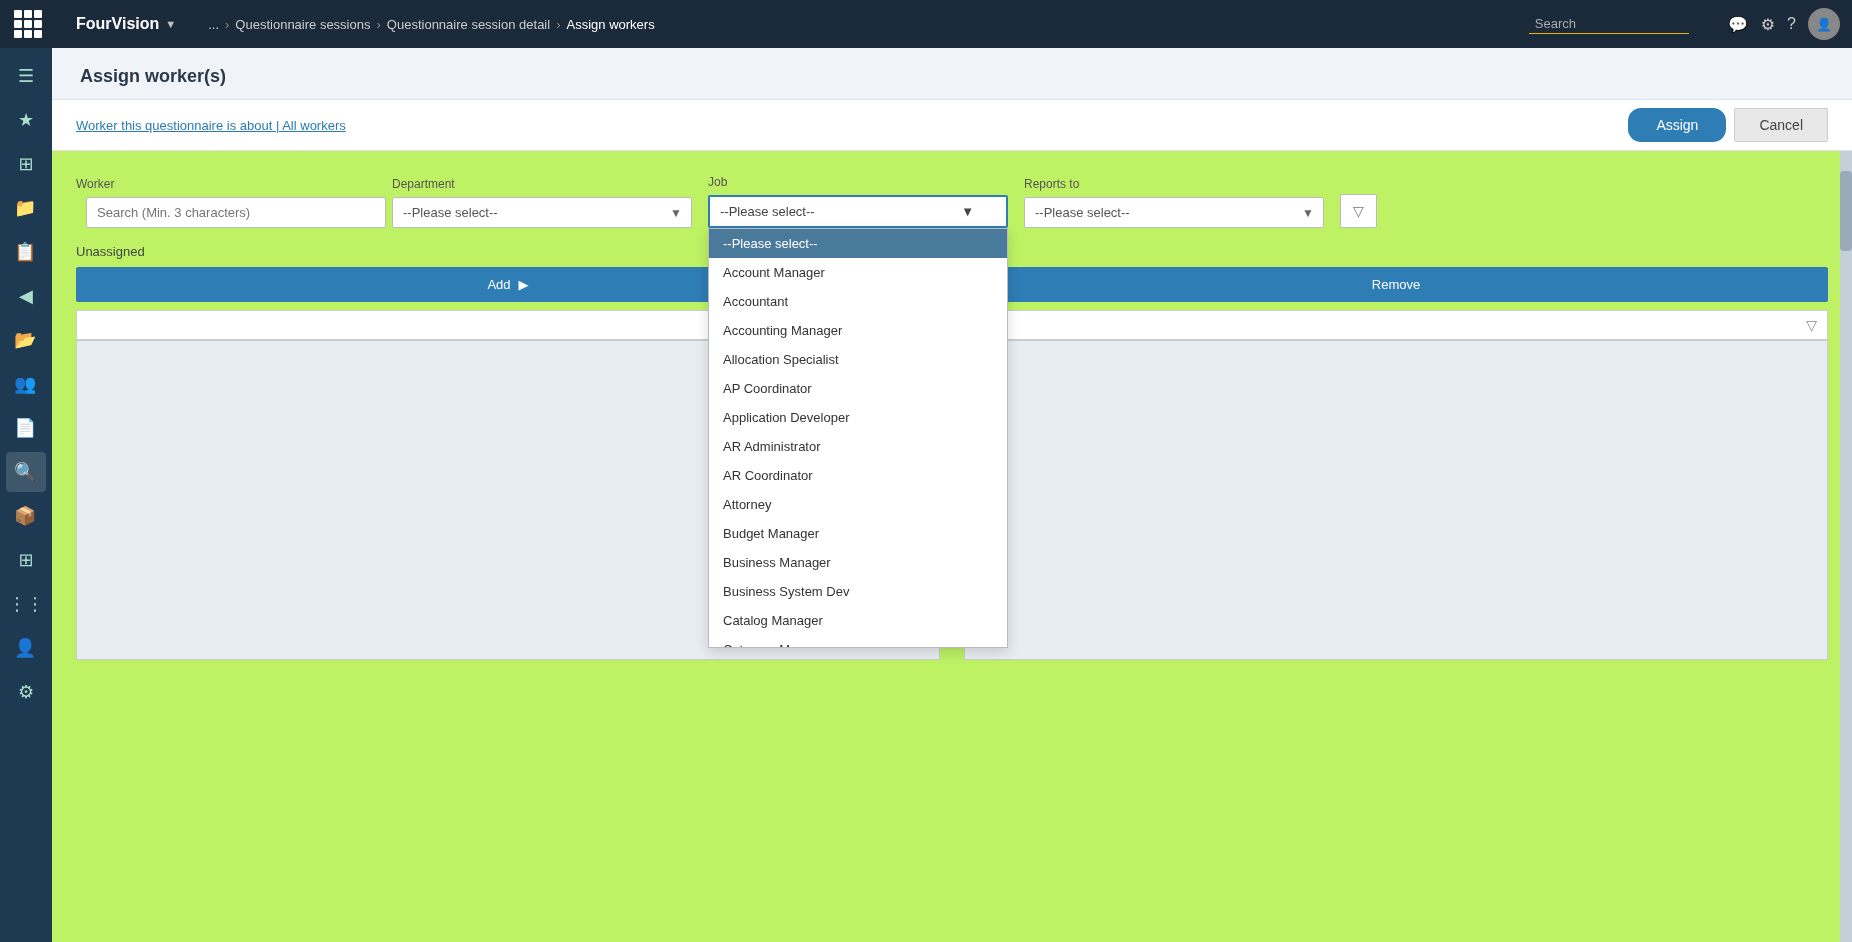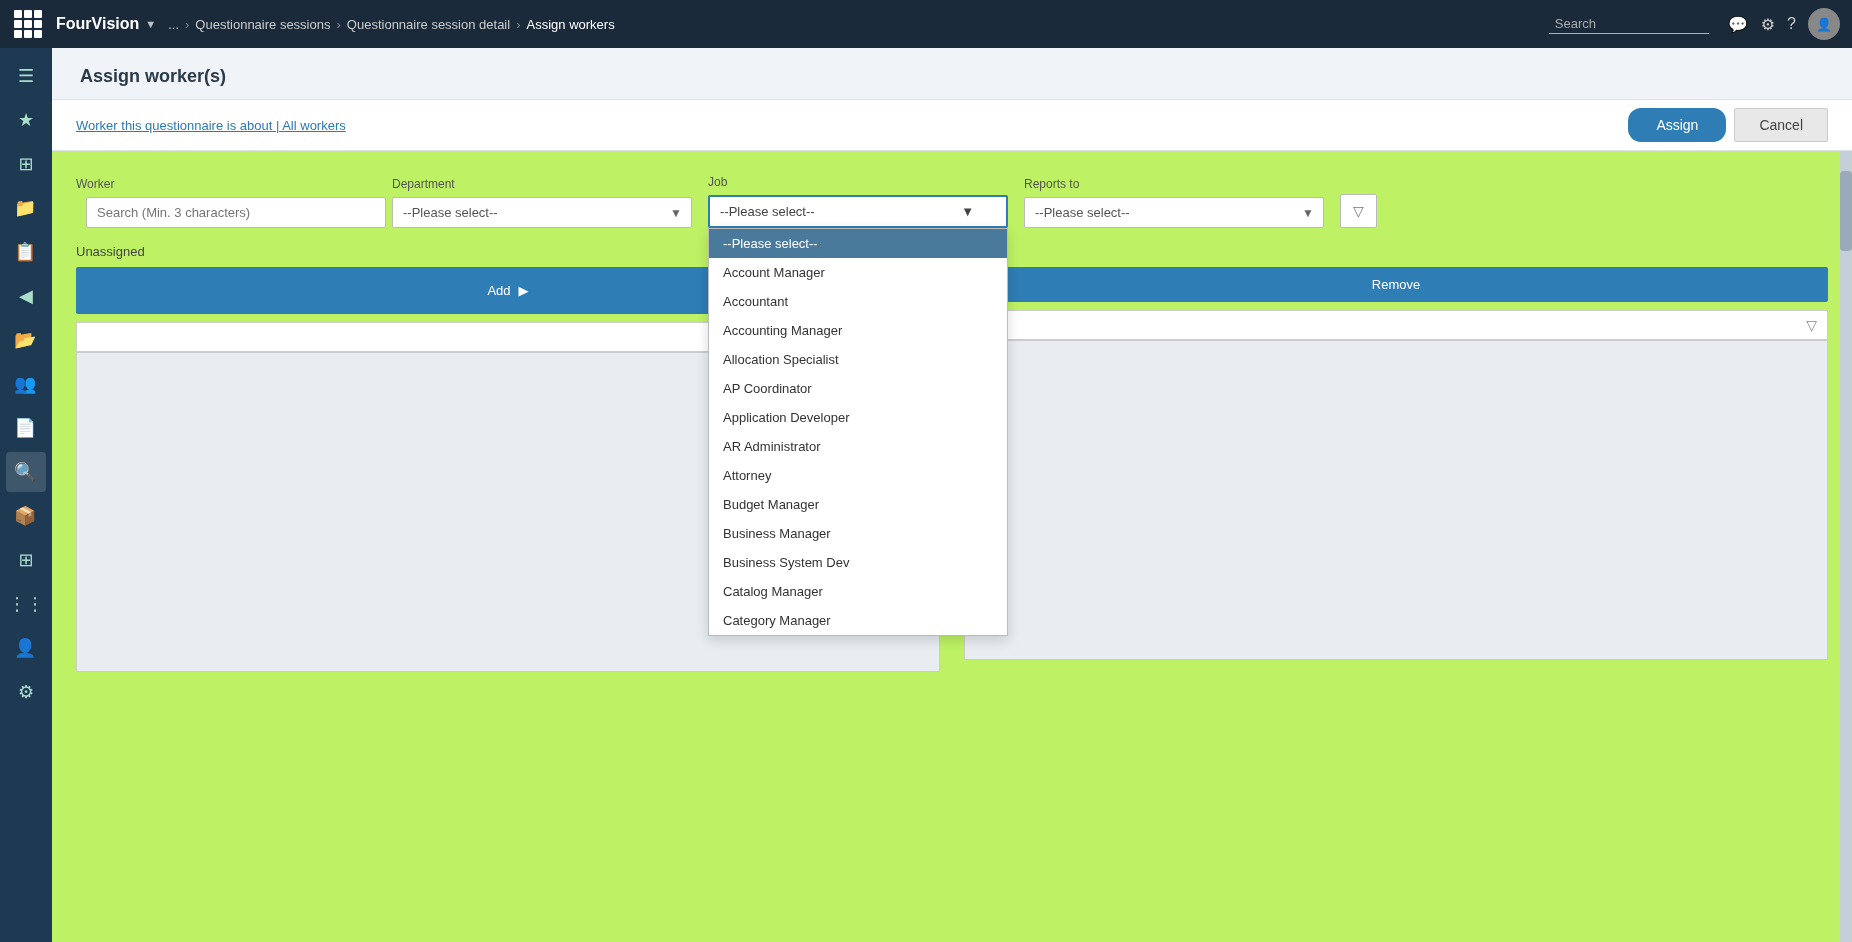--- a/index.html
+++ b/index.html
@@ -2,21 +2,21 @@
 <html><head>
   <meta charset="utf-8">
   <style>
     * { box-sizing: border-box; margin: 0; padding: 0; }
     body { font-family: 'Segoe UI', Arial, sans-serif; font-size: 13px; background: #d6e0ea; overflow: hidden; }
 
     
     .topnav {
       display: flex; align-items: center;
       background: #1a2a3a; color: #fff;
-      height: 48px; padding: 0 12px; gap: 4px;
+      height: 48px; padding: 0 12px; gap: 24px;
     }
     .topnav-grid { display: grid; place-items: center; width: 32px; height: 32px; cursor: pointer; }
     .grid-icon { display: grid; grid-template-columns: repeat(3,8px); grid-template-rows: repeat(3,8px); gap: 2px; }
     .grid-icon span { background: #fff; display: block; border-radius: 1px; }
     .topnav-brand { display: flex; align-items: center; gap: 6px; font-size: 16px; font-weight: 600; color: #fff; padding: 0 8px; }
     .topnav-brand .chevron { font-size: 11px; opacity: 0.7; }
     .topnav-breadcrumb { display: flex; align-items: center; gap: 6px; font-size: 13px; color: #aac; flex: 1; }
     .topnav-breadcrumb span { color: #ccc; cursor: pointer; }
     .topnav-breadcrumb span.active { color: #fff; font-weight: 500; }
     .topnav-breadcrumb .sep { color: #888; }
@@ -65,21 +65,21 @@
     .job-dropdown-container { position: relative; }
     .job-select-trigger { border: 2px solid #2e7db5; background: #fff; padding: 7px 32px 7px 10px; font-size: 13px; color: #444; border-radius: 2px; cursor: pointer; display: flex; align-items: center; justify-content: space-between; width: 300px; }
     .dropdown-list { position: absolute; top: 100%; left: 0; width: 300px; background: #fff; border: 1px solid #bbb; z-index: 100; max-height: 420px; overflow-y: auto; box-shadow: 0 4px 12px rgba(0,0,0,0.15); }
     .dropdown-item { padding: 7px 14px; font-size: 13px; color: #333; cursor: pointer; white-space: nowrap; }
     .dropdown-item.selected { background: #4a7a9b; color: #fff; }
 
     
     .workers-panels { display: grid; grid-template-columns: 1fr auto 1fr; gap: 0; align-items: start; }
     .panel { background: transparent; }
     .panel-header { font-size: 13px; font-weight: 500; color: #444; margin-bottom: 8px; }
-    .panel-add-btn { background: #2e7db5; color: #fff; border: none; padding: 16px; font-size: 13px; cursor: pointer; border-radius: 2px; width: 100%; display: flex; align-items: center; justify-content: center; gap: 8px; }
+    .panel-add-btn { background: #2e7db5; color: #fff; border: none; padding: 10px; font-size: 13px; cursor: pointer; border-radius: 2px; width: 100%; display: flex; align-items: center; justify-content: center; gap: 8px; }
     .panel-remove-btn { background: #2e7db5; color: #fff; border: none; padding: 10px; font-size: 13px; cursor: pointer; border-radius: 2px; width: 100%; display: flex; align-items: center; justify-content: center; gap: 8px; }
     .panel-filter-bar { background: #fff; border: 1px solid #ccc; padding: 6px 10px; display: flex; align-items: center; justify-content: flex-end; margin-top: 8px; }
     .panel-list { background: #e8edf2; border: 1px solid #ccc; min-height: 320px; margin-top: 0; }
     .filter-funnel { color: #888; font-size: 14px; }
     .center-col { display: flex; align-items: flex-start; justify-content: center; padding-top: 50px; }
 
     
     .dropdown-list::-webkit-scrollbar { width: 8px; }
     .dropdown-list::-webkit-scrollbar-track { background: #f0f0f0; }
     .dropdown-list::-webkit-scrollbar-thumb { background: #aaa; border-radius: 4px; }
@@ -188,20 +188,21 @@
           </div>
           <div class="dropdown-list" id="job-dropdown">
           <div class="dropdown-item selected">--Please select--</div>
               <div class="dropdown-item">Account Manager</div>
               <div class="dropdown-item">Accountant</div>
               <div class="dropdown-item">Accounting Manager</div>
               <div class="dropdown-item">Allocation Specialist</div>
               <div class="dropdown-item">AP Coordinator</div>
               <div class="dropdown-item">Application Developer</div>
               <div class="dropdown-item">AR Administrator</div>
+              <div class="dropdown-item">AR Coordinator</div>
               <div class="dropdown-item">Attorney</div>
               <div class="dropdown-item">Budget Manager</div>
               <div class="dropdown-item">Business Manager</div>
               <div class="dropdown-item">Business System Dev</div>
               <div class="dropdown-item">Catalog Manager</div>
               <div class="dropdown-item">Category Manager</div>
             </div>
         </div>
 
         <div class="filter-group">

